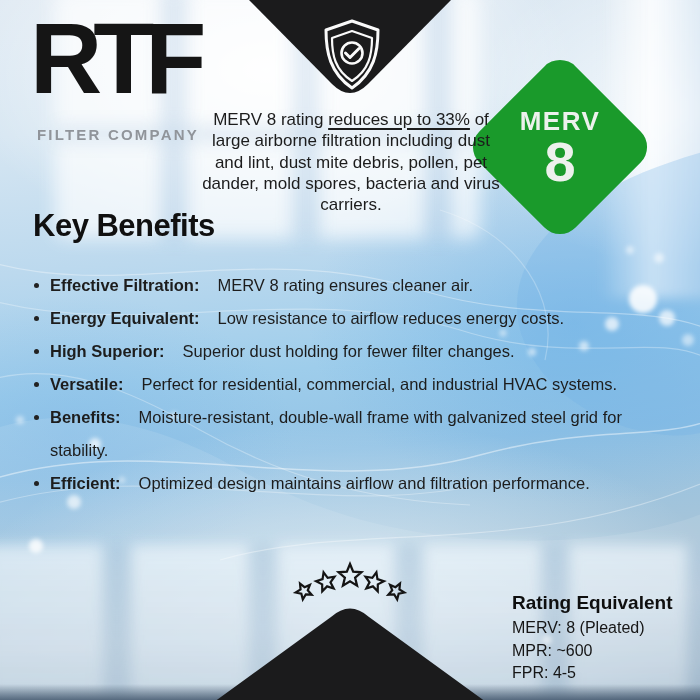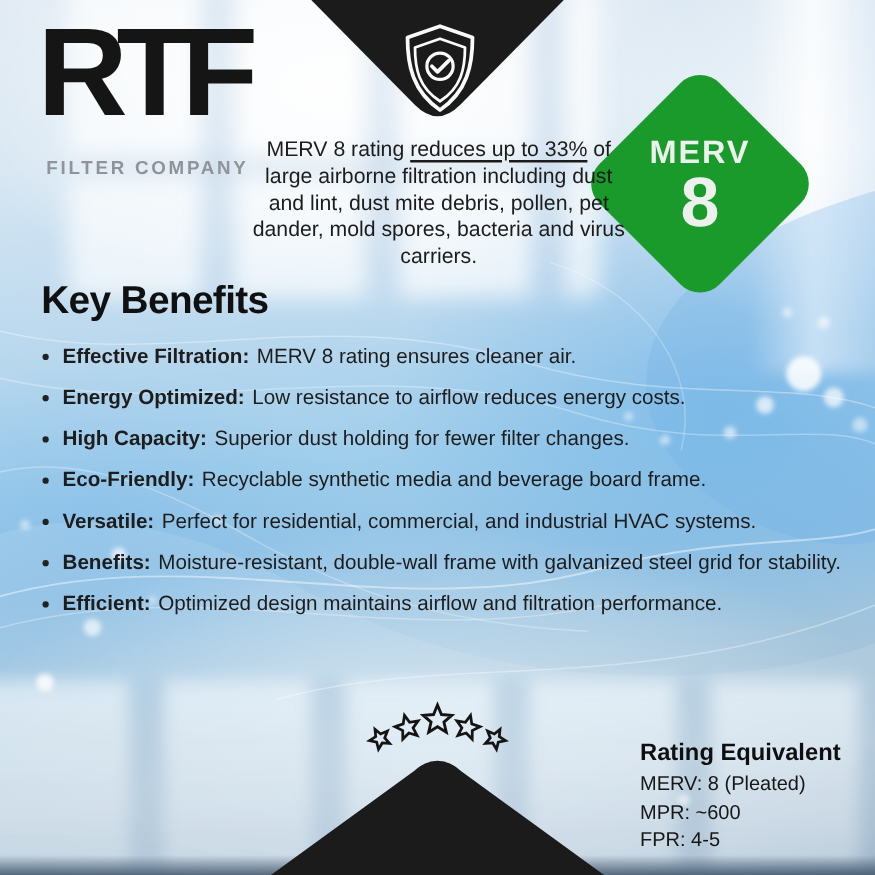--- a/index.html
+++ b/index.html
@@ -65,33 +65,33 @@
     background:#1a9a2b; border-radius:22px; transform:rotate(45deg);
   }
   .badge-content{
     position:absolute; inset:0; transform:rotate(-45deg);
     display:flex; flex-direction:column; align-items:center; justify-content:center; color:#edf1ed;
   }
   .badge-top{ font-size:26px; font-weight:bold; letter-spacing:1.5px; }
   .badge-value{ font-size:56px; font-weight:bold; line-height:.95; margin-top:-2px; }
   
   .kb-heading{
-    position:absolute; left:33px; top:222px; z-index:4;
+    position:absolute; left:33px; top:208px; z-index:4;
     font-size:31px; font-weight:bold; letter-spacing:-.5px; color:#101010;
   }
   .kb-list{
     position:absolute; left:33px; top:269px; width:650px; z-index:4; list-style:none;
   }
   .kb-list li{
     position:relative; padding-left:17px; font-size:16.5px; line-height:33px; color:#1d1d1d;
   }
   .kb-list li::before{
     content:""; position:absolute; left:1px; top:14px; width:5px; height:5px; border-radius:50%; background:#222;
   }
-  .kb-list b{ margin-right:6px; }
+  .kb-list b{ margin-right:18px; }
   
   .rating{ position:absolute; left:512px; top:592px; width:205px; z-index:4; color:#161616; }
   .rating-title{ font-size:19px; font-weight:bold; margin-bottom:3px; color:#0f0f0f; }
   .rating-row{ font-size:16px; line-height:22.5px; }
 </style>
 </head>
 <body>
 
 <div class="poster">
 
@@ -167,23 +167,22 @@
   <div class="badge">
     <div class="badge-content">
       <div class="badge-top">MERV</div>
       <div class="badge-value">8</div>
     </div>
   </div>
 
   <h2 class="kb-heading">Key Benefits</h2>
   <ul class="kb-list">
     <li><b>Effective Filtration:</b><span>MERV 8 rating ensures cleaner air.</span></li>
-    <li><b>Energy Optimized:</b><span>Low resistance to airflow reduces energy costs.</span></li>
-    <li><b>High Capacity:</b><span>Superior dust holding for fewer filter changes.</span></li>
-    <li><b>Eco-Friendly:</b><span>Recyclable synthetic media and beverage board frame.</span></li>
+    <li><b>Energy Equivalent:</b><span>Low resistance to airflow reduces energy costs.</span></li>
+    <li><b>High Superior:</b><span>Superior dust holding for fewer filter changes.</span></li>
     <li><b>Versatile:</b><span>Perfect for residential, commercial, and industrial HVAC systems.</span></li>
     <li><b>Benefits:</b><span>Moisture-resistant, double-wall frame with galvanized steel grid for stability.</span></li>
     <li><b>Efficient:</b><span>Optimized design maintains airflow and filtration performance.</span></li>
   </ul>
 
   <div class="rating">
     <div class="rating-title">Rating Equivalent</div>
     <div class="rating-row">MERV: 8 (Pleated)</div>
     <div class="rating-row">MPR: ~600</div>
     <div class="rating-row">FPR: 4-5</div>

